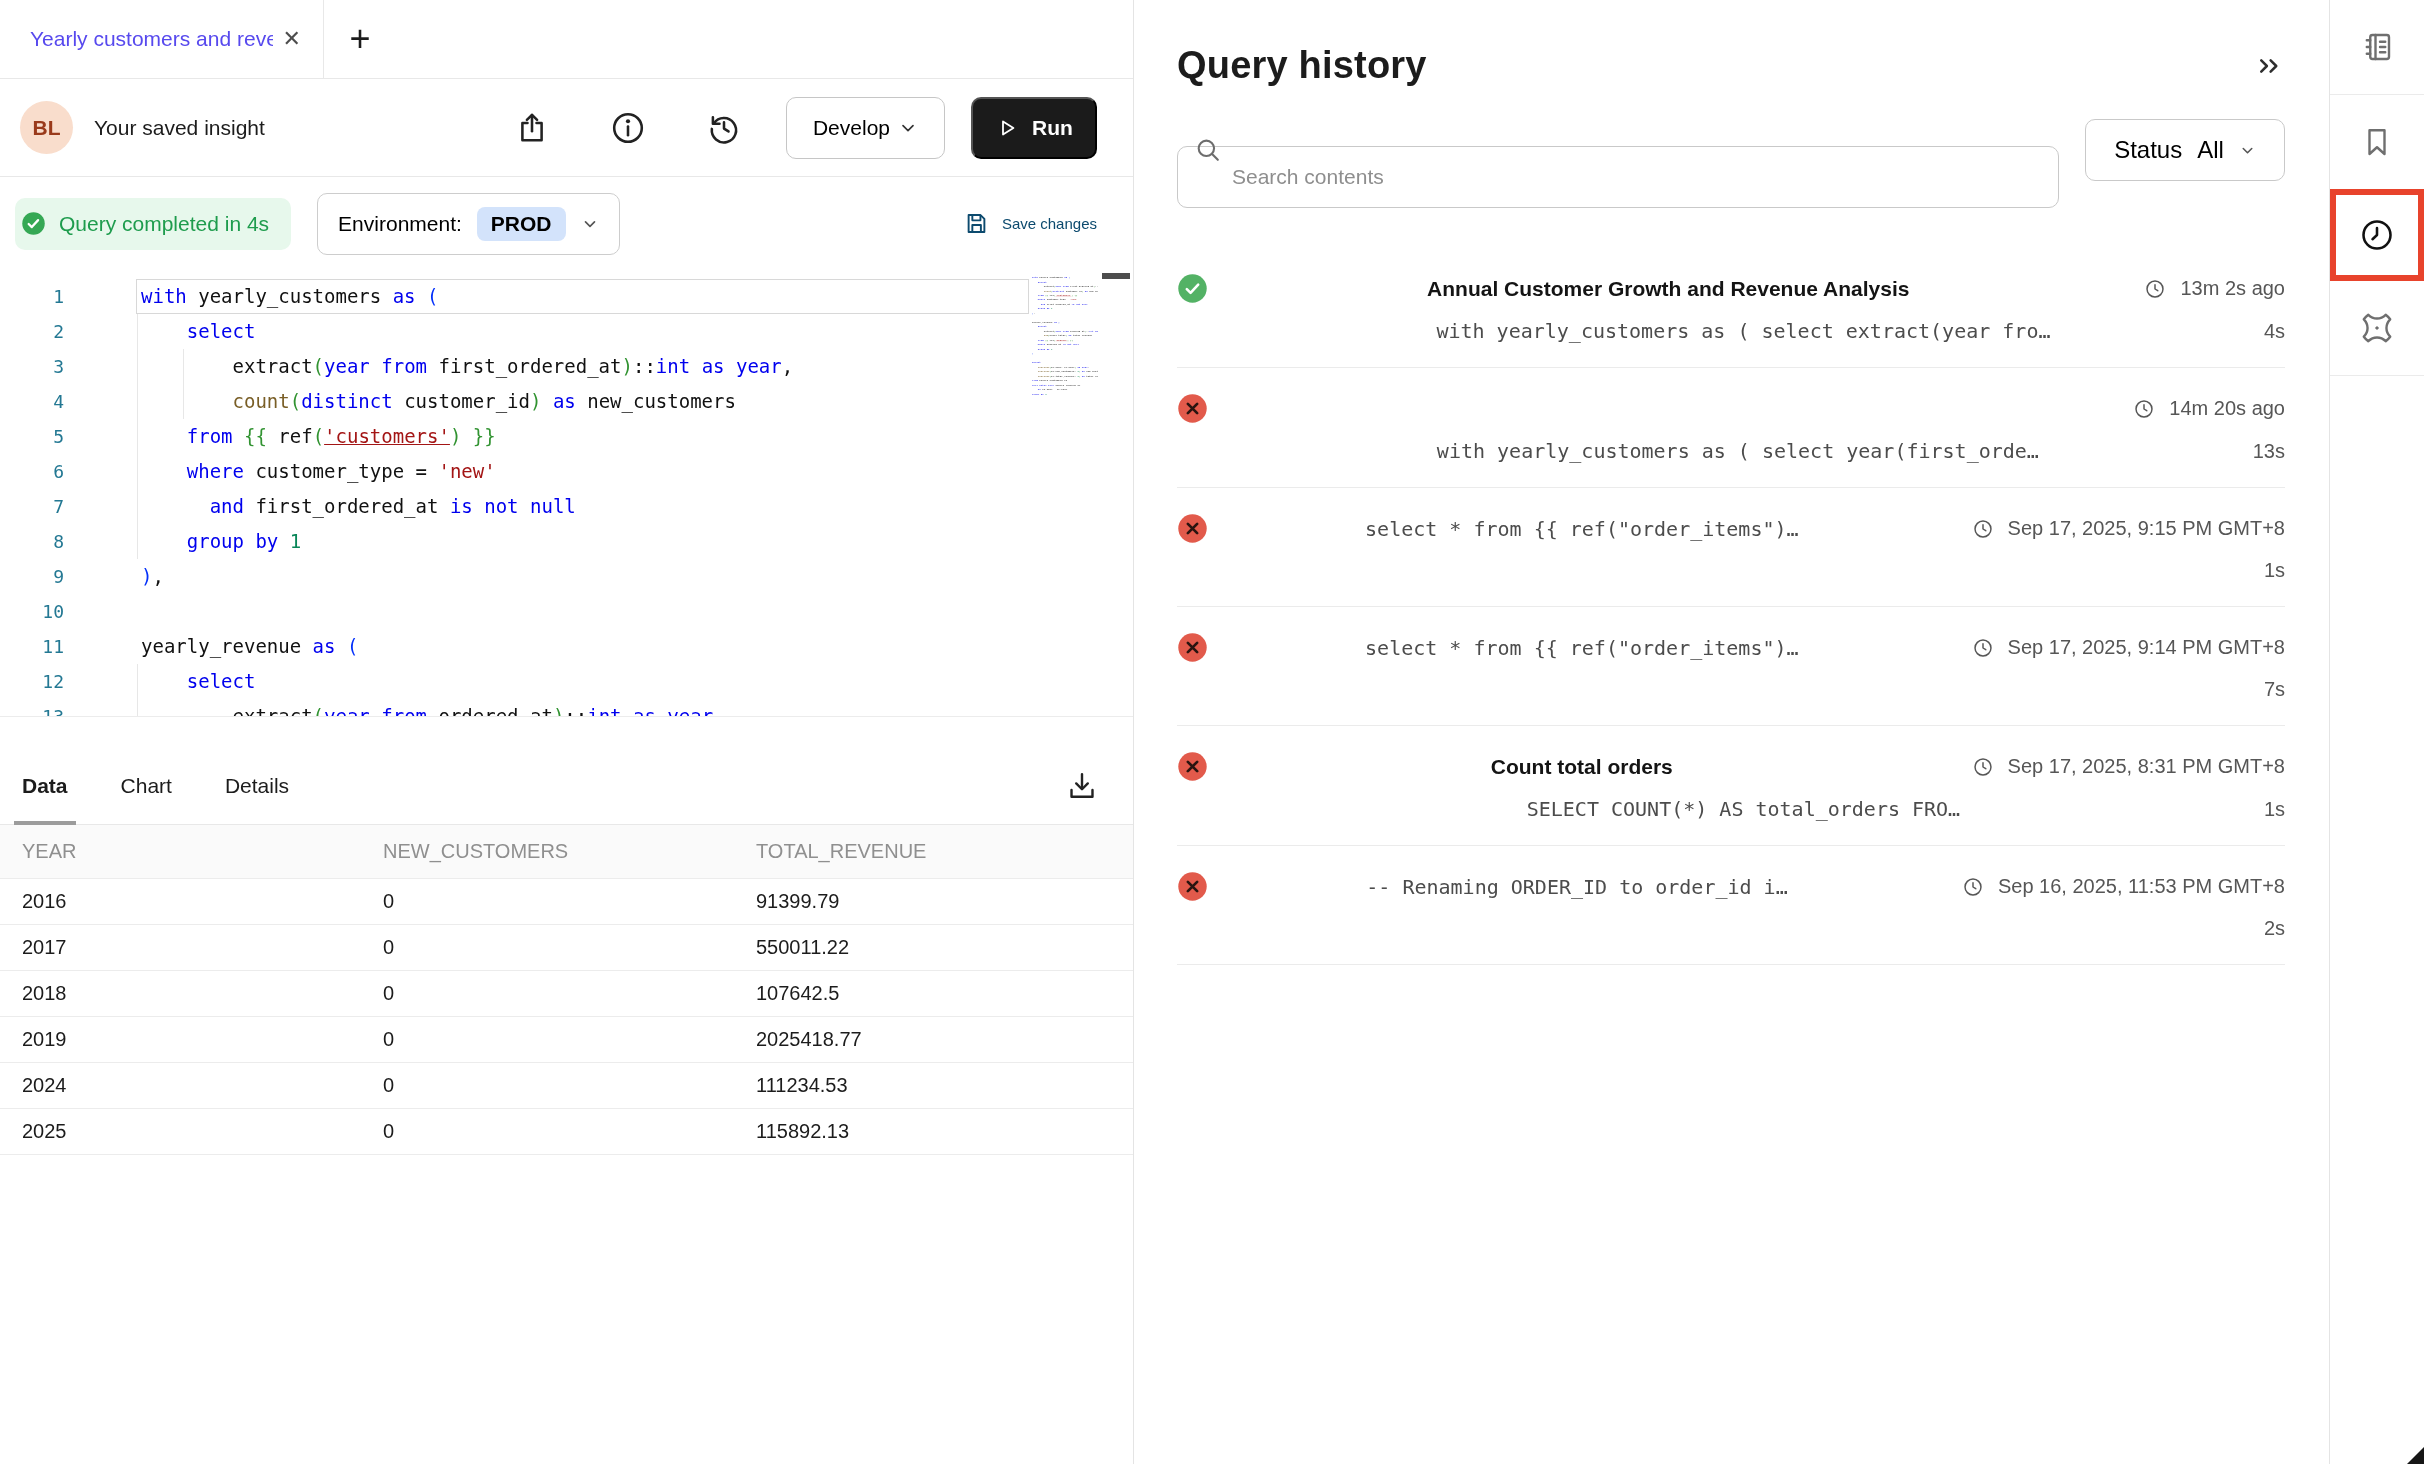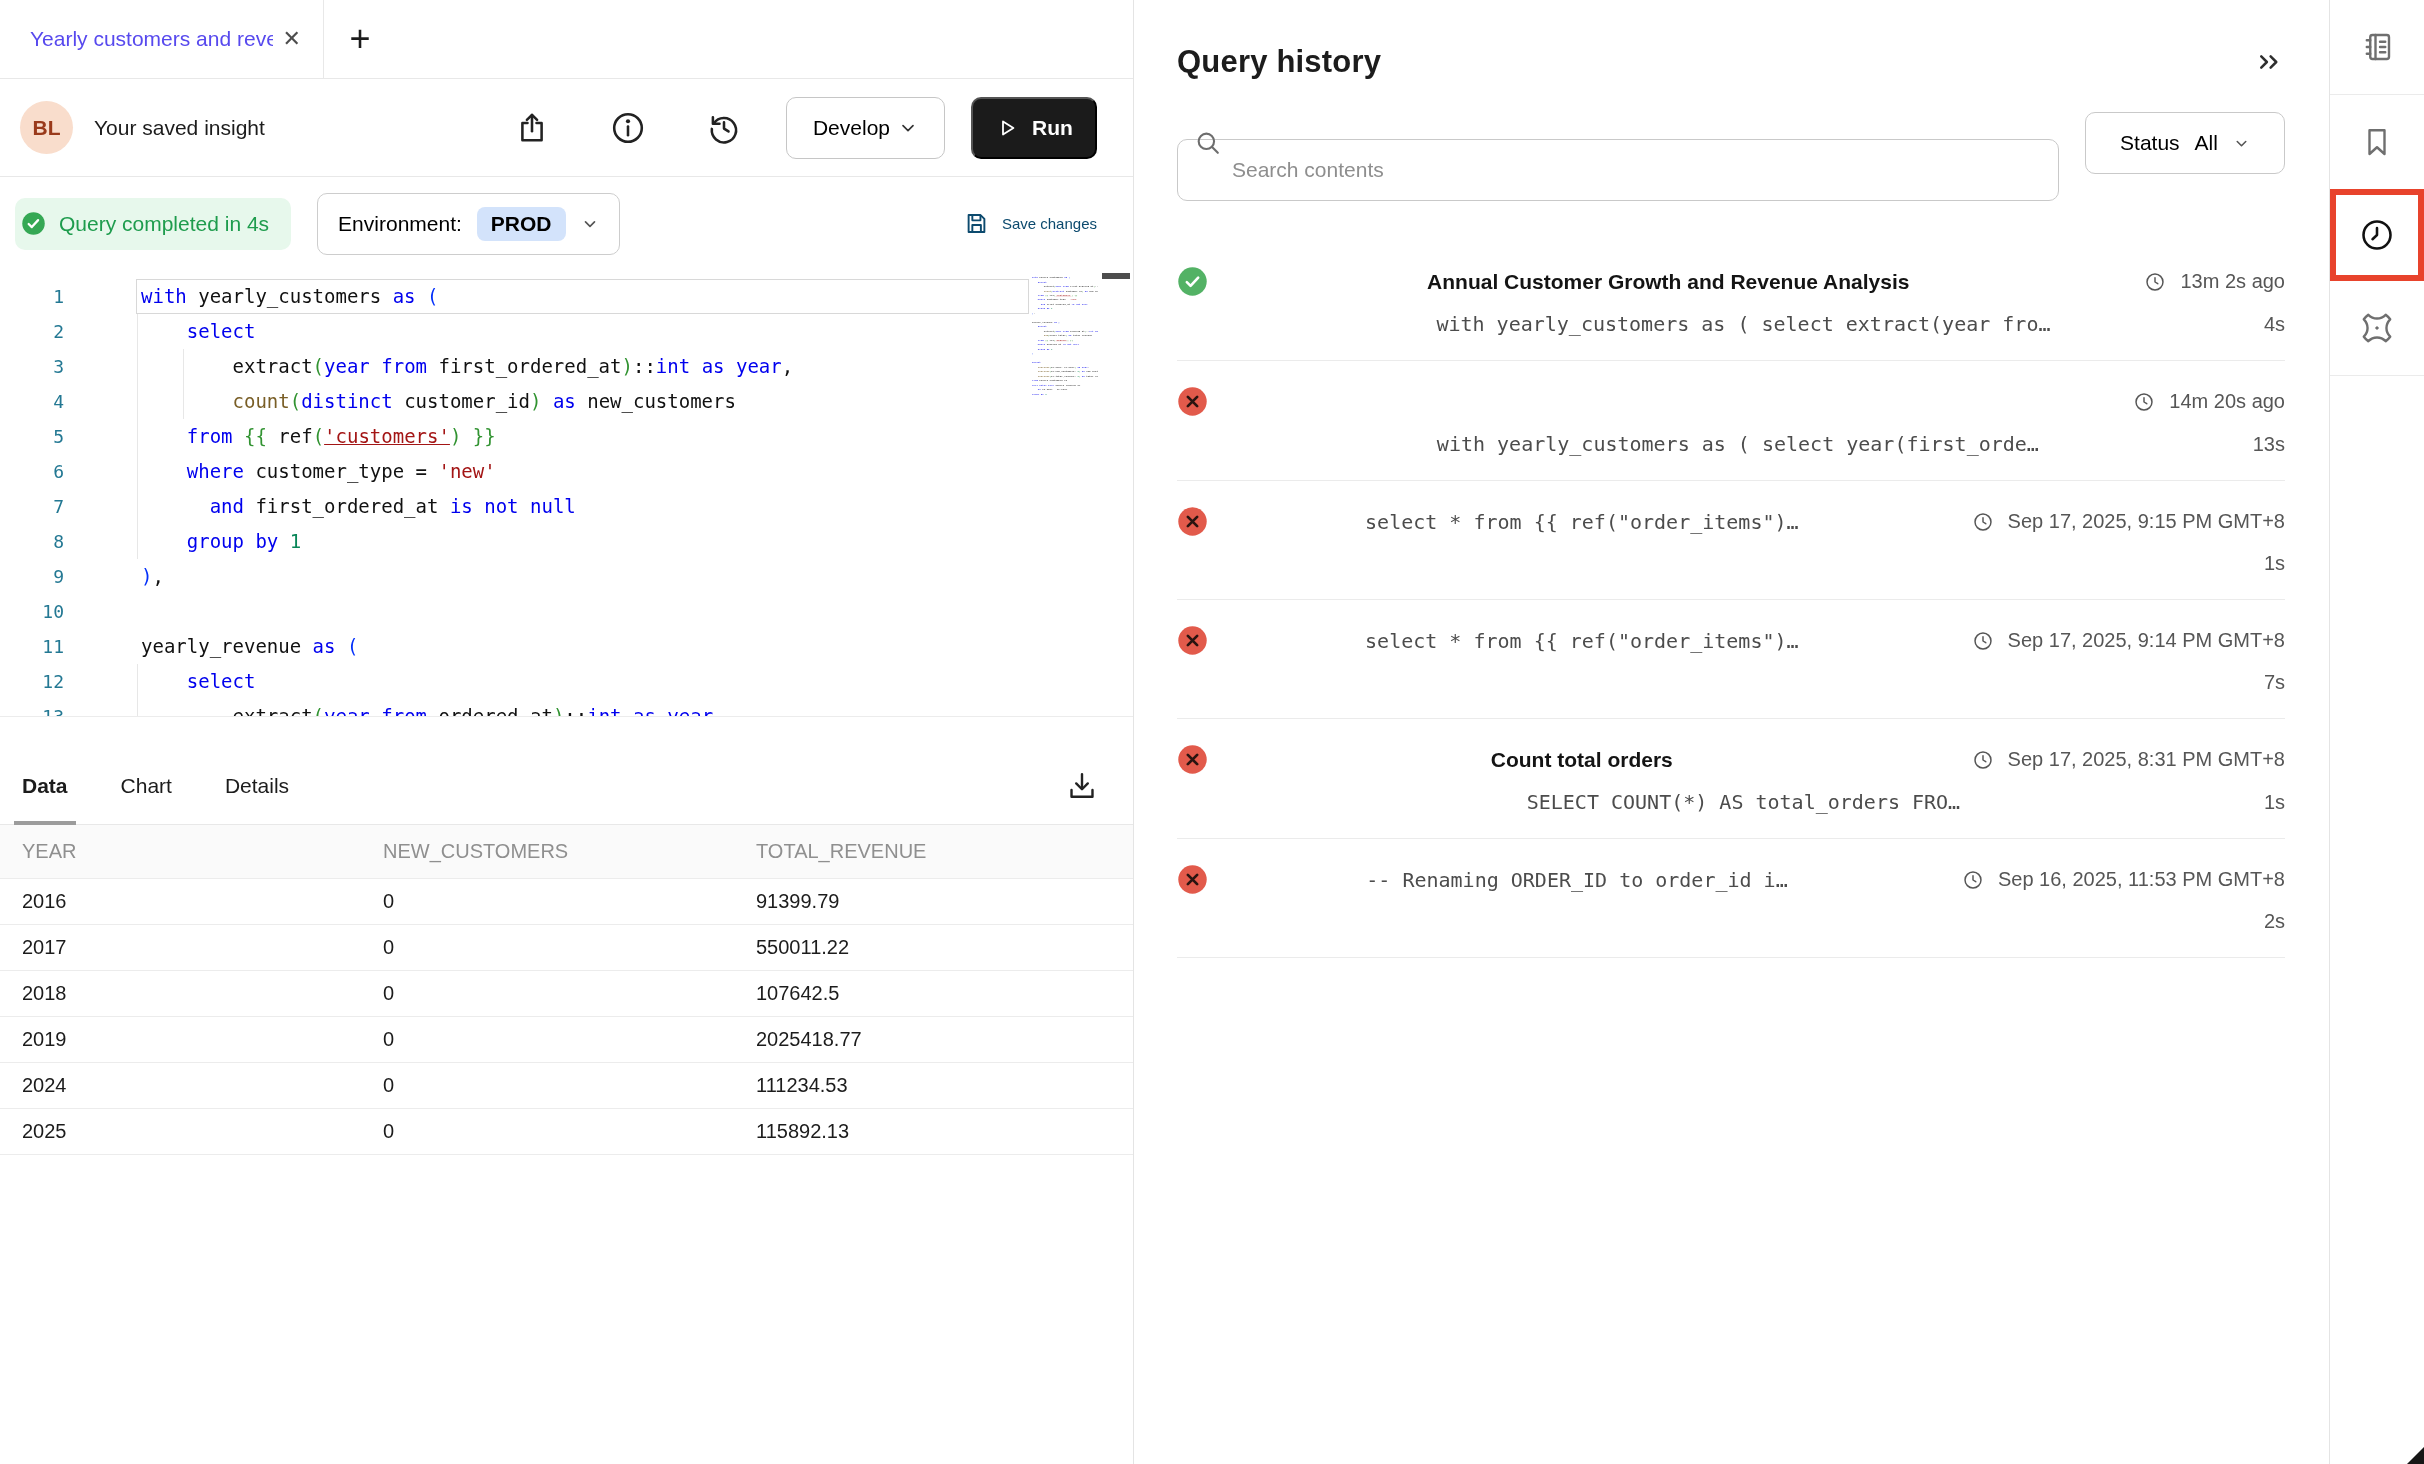--- a/index.html
+++ b/index.html
@@ -69,28 +69,28 @@
   .dl-btn { margin-left:auto; margin-right:34px; width:34px; align-self:center; height:34px; color:#222; cursor:pointer; }
   .thead { height:54px; background:#fafafa; display:flex; align-items:center; color:#8f8f8f; font-size:20px; border-bottom:1px solid #ececec; }
   .trow { height:46px; display:flex; align-items:center; font-size:20px; border-bottom:1px solid #ececec; color:#1c1c1c; }
   .c1 { width:383px; padding-left:22px; flex:none; }
   .c2 { width:373px; flex:none; }
   .c3 { flex:1; }
 
   
   .history { flex:1; min-width:0; display:flex; flex-direction:column; padding:0 44px 0 43px; }
   .h-head { display:flex; align-items:center; margin-top:44px; }
-  .h-title { font-size:31px; font-weight:700; letter-spacing:.2px; }
+  .h-title { font-size:38px; font-weight:700; letter-spacing:.2px; }
   .h-collapse { margin-left:auto; width:30px; height:30px; color:#2e2e2e; cursor:pointer; }
   .h-search-row { display:flex; margin-top:32px; gap:26px; }
   .search { flex:1; position:relative; }
   .search input { width:100%; height:62px; border:1.5px solid #c9c9c9; border-radius:10px; padding:0 20px 0 54px; font-size:21px; font-family:"Liberation Sans",sans-serif; color:#222; outline:none; background:#fff;margin-top:27px; }
   .search input::placeholder { color:#8e8e8e; }
   .search .glyph { position:absolute; left:17px; top:17px; width:28px; height:28px; color:#6d6d6d; }
-  .status-btn { width:200px; height:62px; flex:none; border:1.5px solid #c9c9c9; border-radius:10px; background:#fff; display:flex; align-items:center; justify-content:center; gap:15px; font-size:21px; cursor:pointer; }
+  .status-btn { width:200px; height:62px; flex:none; border:1.5px solid #c9c9c9; border-radius:10px; background:#fff; display:flex; align-items:center; justify-content:center; gap:15px; font-size:24px; cursor:pointer; }
   .status-btn .glyph { width:17px; height:17px; color:#555; }
   .h-list { margin-top:40px; }
   .h-item { padding:25px 0 24px 0; border-bottom:1px solid #ebebeb; cursor:pointer;text-align:center; }
   .row1 { display:flex; align-items:center; gap:15px; }
   .sicon { width:31px; height:31px; flex:none; }
   .sicon svg { display:block; width:100%; height:100%; }
   .ititle { font-size:21px; font-weight:700; white-space:nowrap; overflow:hidden; flex:1; color:#141414; }
   .icode-inline, .icode { font-family:"DejaVu Sans Mono",monospace; font-size:20px; color:#4c4c4c; white-space:nowrap; overflow:hidden; }
   .icode-inline { flex:1; }
   .meta { margin-left:auto; display:flex; align-items:center; gap:14px; color:#565656; font-size:20px; white-space:nowrap; padding-left:16px; }

